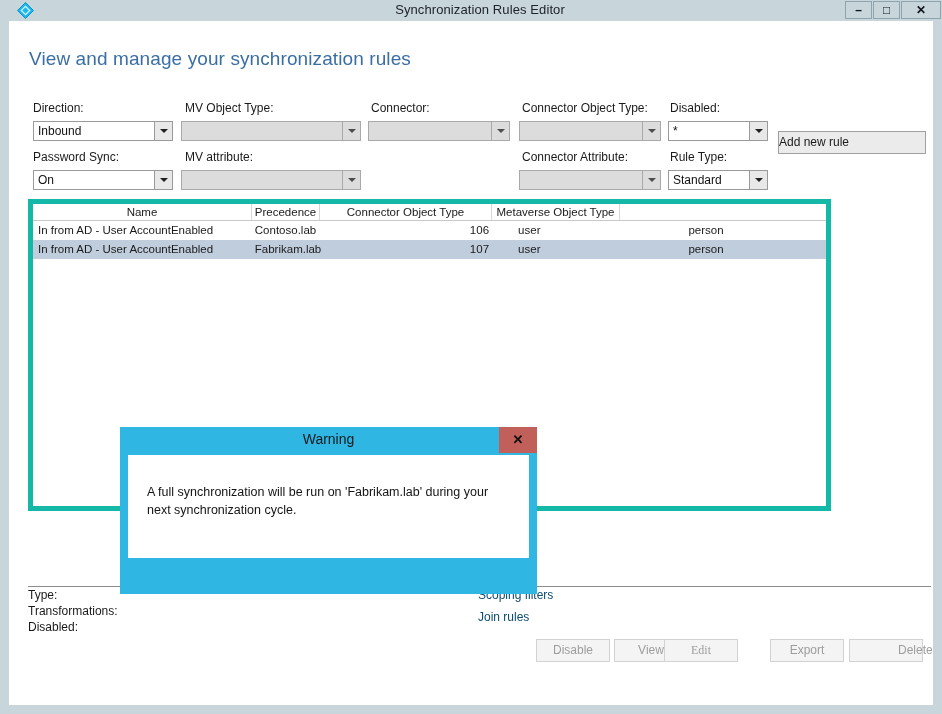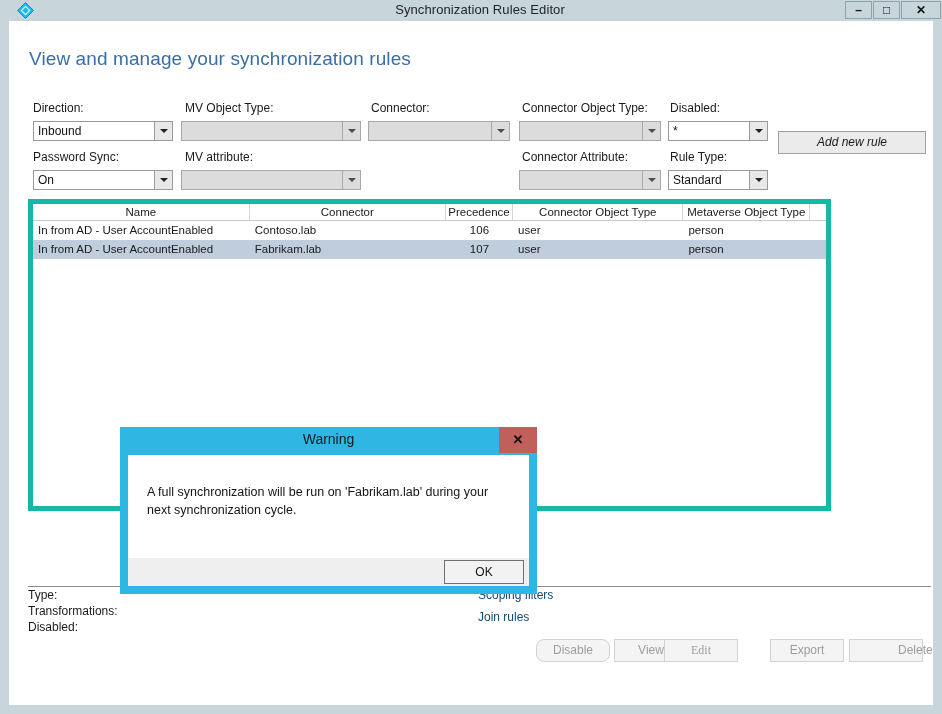--- a/index.html
+++ b/index.html
@@ -135,23 +135,21 @@
   
   #add-new-rule {
     position: absolute;
     left: 769px; top: 131px;
     width: 148px; height: 23px;
     border: 1px solid #a0a0a0;
     background: #ebebeb;
     box-sizing: border-box;
     font-size: 12px;
     line-height: 21px;
-    text-align: center;
-    color: #1a1a1a;
-    font-style: italic;
+    color: #1a1a1a;
   }
 
   
   #rules-table {
     position: absolute;
     left: 19px; top: 199px;
     width: 803px;
     height: 312px;
     border: 5px solid #14b8a6;
     background: #ffffff;
@@ -398,21 +396,20 @@
           <i class="arrow-glyph"></i>
         </span>
     </div>
 
     <div id="add-new-rule">Add new rule</div>
   </div>
 
   <div id="rules-table">
     <div id="table-header">
       <div class="th col-name">Name</div>
-      <div class="th col-connector">Connector</div>
       <div class="th col-prec">Precedence</div>
       <div class="th col-cot">Connector Object Type</div>
       <div class="th col-mot">Metaverse Object Type</div>
       <div class="th col-tail"></div>
     </div>
 
     <div class="tr">
       <div class="td col-name">In from AD - User AccountEnabled</div>
       <div class="td col-connector">Contoso.lab</div>
       <div class="td col-prec c-precedence">106</div>
@@ -431,34 +428,31 @@
     </div>
   </div>
 
   <div id="details-divider"></div>
   <div class="detail-label" style="left:19px; top:588px;">Type:</div>
   <div class="detail-label" style="left:19px; top:604px;">Transformations:</div>
   <div class="detail-label" style="left:19px; top:620px;">Disabled:</div>
   <div class="detail-link" style="left:469px; top:588px;">Scoping filters</div>
   <div class="detail-link" style="left:469px; top:610px;">Join rules</div>
 
-  <div class="action-btn" style="left:527px;border-radius:8px;">Disable</div>
+  <div class="action-btn" style="left:527px;">Disable</div>
   <div class="action-btn" style="left:605px;">View</div>
   <div class="action-btn" style="left:655px;font-family:Liberation Serif, serif;">Edit</div>
   <div class="action-btn" style="left:761px;">Export</div>
   <div class="action-btn" style="left:840px;padding-left:48px;">Delete</div>
 
   <div id="warning-dialog">
     <div id="dlg-titlebar">
       <div id="dlg-title">Warning</div>
       <div id="dlg-close">
         <span>✕</span>
       </div>
     </div>
     <div id="dlg-body">
       <div id="dlg-message">A full synchronization will be run on 'Fabrikam.lab' during your next synchronization cycle.</div>
     </div>
-    <div id="dlg-footer">
-      <div id="dlg-ok">OK</div>
-    </div>
   </div>
 
 </div>
 
 </body></html>

